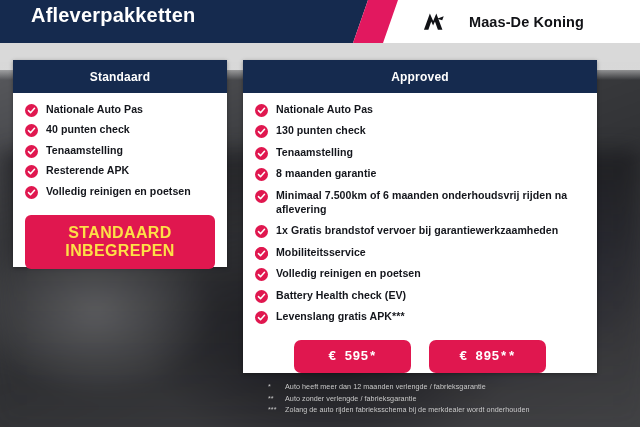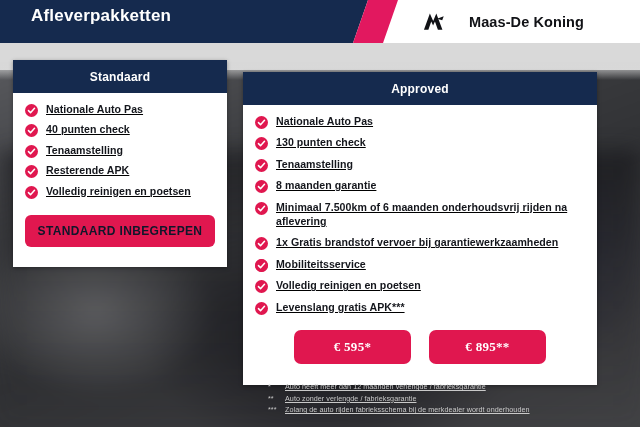--- a/index.html
+++ b/index.html
@@ -48,89 +48,89 @@
   }
   .hdr-pink{
     position:absolute;left:0;top:0;height:43px;width:420px;
     background:#e3republic;
     background:#e2185f;
     clip-path:polygon(368px 0, 398px 0, 383px 43px, 353px 43px);
   }
   .hdr-title{
     position:absolute;left:31px;top:0;height:31px;
     display:flex;align-items:center;
-    color:#ffffff;font-size:17px;font-weight:bold;letter-spacing:.2px;
+    color:#ffffff;font-size:20px;font-weight:bold;letter-spacing:.2px;
   }
   .brand{
     position:absolute;left:421px;top:0;height:43px;
     display:flex;align-items:center;gap:24px;
   }
   .brand-mark{width:24px;height:19px;display:block;}
   .brand-name{
     color:#111216;font-size:14.5px;font-weight:bold;letter-spacing:.1px;white-space:nowrap;
   }
 
   
   .card{
     position:absolute;background:#ffffff;
     box-shadow:0 1px 4px rgba(0,0,0,.35);
   }
   .card-std{left:13px;top:60px;width:214px;height:207px;}
-  .card-apr{left:243px;top:60px;width:354px;height:313px;margin-top:12px;}
+  .card-apr{left:243px;top:60px;width:354px;height:313px;}
 
   .card-head{
     background:#152a4e;color:#fff;
     display:flex;align-items:center;justify-content:center;
     font-size:12px;font-weight:bold;letter-spacing:.2px;
     height:33px;
   }
   .card-body{padding:10px 12px 0 12px;}
 
-  ul.feats{list-style:none;margin:0;padding:0;text-decoration:underline;}
+  ul.feats{list-style:none;margin:0;padding:0;}
   ul.feats li{
     position:relative;
     padding-left:21px;
     margin:0 0 6.5px 0;
     font-size:10.6px;font-weight:bold;color:#14161c;
     line-height:1.32;
     letter-spacing:.05px;
   }
   .card-apr ul.feats li{margin-bottom:7.5px;}
   .chk{
     position:absolute;left:0;top:1px;width:13px;height:13px;display:block;
   }
 
   
   .std-btn-wrap{padding:10px 12px 0 12px;}
   .std-btn{
     display:block;width:100%;box-sizing:border-box;
-    background:#e0174f;color:#0f172a;border:none;border-radius:6px;
-    padding:9px 4px;font-size:12px;font-weight:bold;letter-spacing:.35px;
+    background:#e0174f;color:#fde047;border:none;border-radius:6px;
+    padding:9px 4px;font-size:16px;font-weight:bold;letter-spacing:.35px;
     font-family:inherit;text-align:center;cursor:pointer;
   }
 
   
   .price-row{
     display:flex;justify-content:center;gap:18px;
     padding:8px 12px 0 12px;
   }
   .price-btn{
     background:#e0174f;color:#fff;border:none;border-radius:7px;
     width:117px;padding:9px 0;font-size:13px;font-weight:bold;
-    font-family:Liberation Serif, serif;letter-spacing:.3px;cursor:pointer;
+    font-family:Liberation Mono, monospace;letter-spacing:.3px;cursor:pointer;
   }
 
   
   .notes{
     position:absolute;left:268px;top:381px;width:360px;
     color:#c9c9c9;font-size:7.2px;line-height:1.62;letter-spacing:.05px;
   }
   .note{display:flex;}
   .note-star{width:17px;flex:0 0 17px;}
-  .note-txt{flex:1 1 auto;text-decoration:underline;}
+  .note-txt{flex:1 1 auto;}
 </style>
 </head>
 <body>
 
 <div class="stage">
 
   <div class="backdrop">
     <div class="bd-base"></div>
     <div class="bd-dark"></div>
     <div class="bd-strip"></div>
@@ -260,20 +260,27 @@
               <circle cx="8" cy="8" r="8" fill="#e0174f"></circle>
               <path d="M4.3 8.2 L6.8 10.7 L11.7 5.3" stroke="#fff" stroke-width="1.9" fill="none" stroke-linecap="round" stroke-linejoin="round"></path>
             </svg>
           <span>Volledig reinigen en poetsen</span>
         </li>
         <li>
           <svg class="chk" viewBox="0 0 16 16">
               <circle cx="8" cy="8" r="8" fill="#e0174f"></circle>
               <path d="M4.3 8.2 L6.8 10.7 L11.7 5.3" stroke="#fff" stroke-width="1.9" fill="none" stroke-linecap="round" stroke-linejoin="round"></path>
             </svg>
+          <span>Battery Health check (EV)</span>
+        </li>
+        <li>
+          <svg class="chk" viewBox="0 0 16 16">
+              <circle cx="8" cy="8" r="8" fill="#e0174f"></circle>
+              <path d="M4.3 8.2 L6.8 10.7 L11.7 5.3" stroke="#fff" stroke-width="1.9" fill="none" stroke-linecap="round" stroke-linejoin="round"></path>
+            </svg>
           <span>Levenslang gratis APK***</span>
         </li>
       </ul>
     </div>
     <div class="price-row">
       <button class="price-btn">€ 595*</button>
       <button class="price-btn">€ 895**</button>
     </div>
   </div>
 

